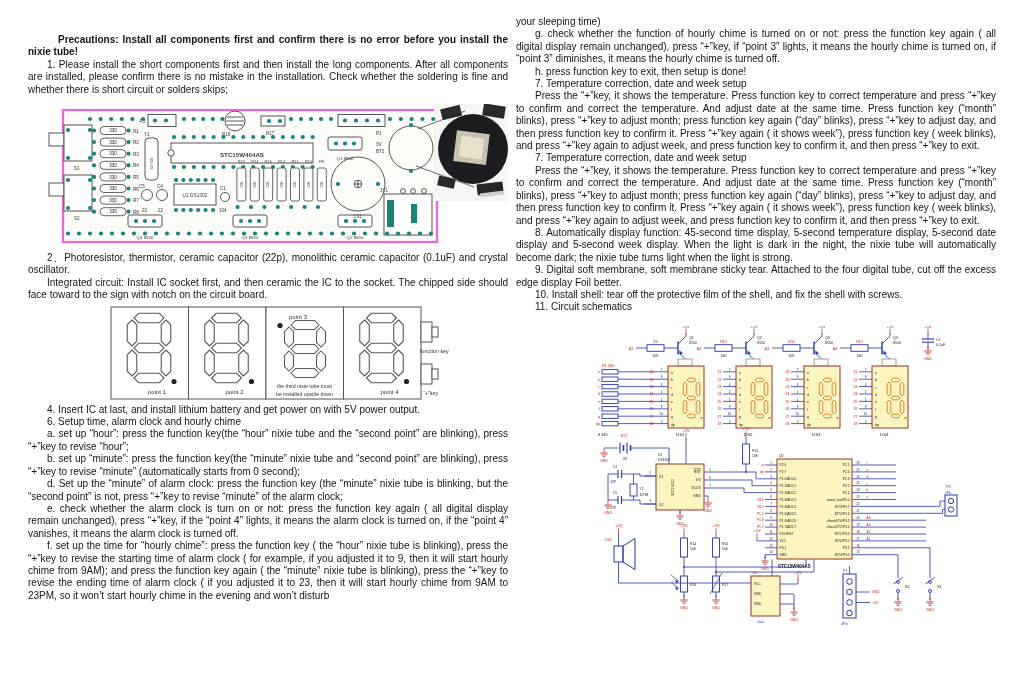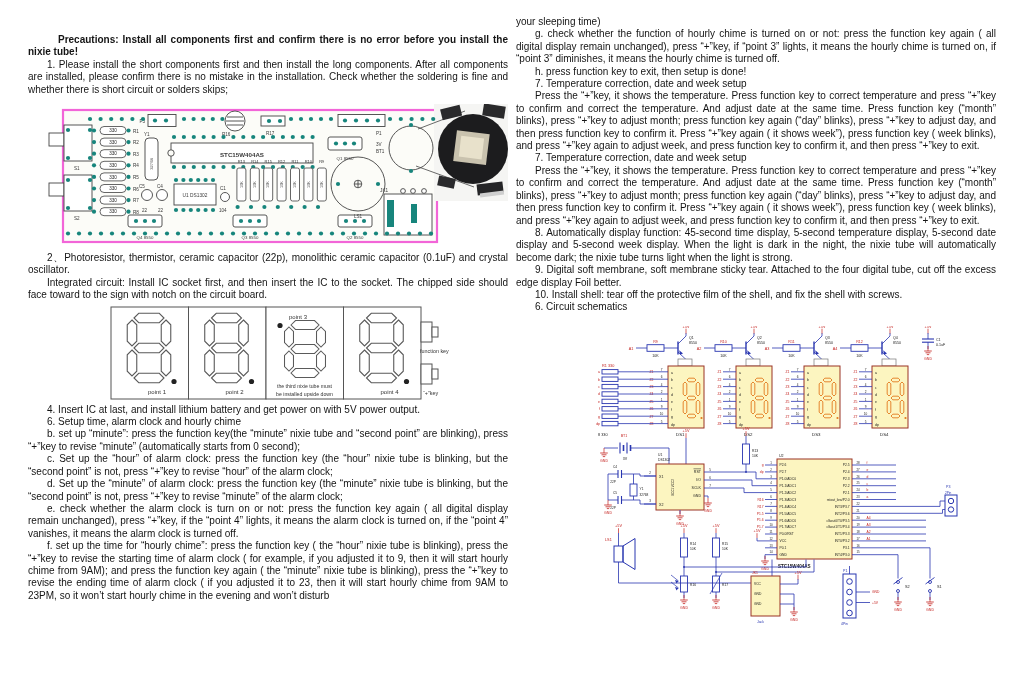--- a/index.html
+++ b/index.html
@@ -297,21 +297,21 @@
           <text x="280.4" y="59" font-size="4" fill="#333" text-anchor="middle">R10</text>
           <rect x="275.9" y="64" width="9" height="33" rx="2" fill="#fff" stroke="#555" stroke-width="0.9"></rect>
           <text font-size="3.8" fill="#555" text-anchor="middle" transform="translate(281.59999999999997 80.5) rotate(-90)">10K</text>
           <text x="293.8" y="59" font-size="4" fill="#333" text-anchor="middle">R9</text>
           <rect x="289.3" y="64" width="9" height="33" rx="2" fill="#fff" stroke="#555" stroke-width="0.9"></rect>
           <text font-size="3.8" fill="#555" text-anchor="middle" transform="translate(295 80.5) rotate(-90)">10K</text>
         </g>
     </svg>
 
     <p class="para">2、Photoresistor, thermistor, ceramic capacitor (22p), monolithic ceramic capacitor (0.1uF) and crystal oscillator.</p>
-    <p class="para">Integrated circuit: Install IC socket first, and then insert the IC to the socket. The chipped side should face toward to the sign with notch on the circuit board.</p>
+    <p class="para">Integrated circuit: Install IC socket first, and then ceramic the IC to the socket. The chipped side should face toward to the sign with notch on the circuit board.</p>
 
     <svg id="nixie-svg" width="342" height="96" viewBox="0 0 342 96">
       <g id="nixie-dyn">
           <rect x="1" y="1" width="77.5" height="92" fill="#fff" stroke="#555" stroke-width="1"></rect>
           <polygon points="24,12 28.76,7.239999999999999 49.24,7.239999999999999 54,12 49.24,16.76 28.76,16.76" fill="none" stroke="#5a5a5a" stroke-width="1.1"></polygon>
           <polygon points="24,42 28.76,37.24 49.24,37.24 54,42 49.24,46.76 28.76,46.76" fill="none" stroke="#5a5a5a" stroke-width="1.1"></polygon>
           <polygon points="24,72 28.76,67.24 49.24,67.24 54,72 49.24,76.76 28.76,76.76" fill="none" stroke="#5a5a5a" stroke-width="1.1"></polygon>
           <polygon points="22,14 26.76,18.76 26.76,35.24 22,40 17.24,35.24 17.24,18.76" fill="none" stroke="#5a5a5a" stroke-width="1.1"></polygon>
           <polygon points="56,14 60.76,18.76 60.76,35.24 56,40 51.24,35.24 51.24,18.76" fill="none" stroke="#5a5a5a" stroke-width="1.1"></polygon>
           <polygon points="22,44 26.76,48.76 26.76,65.24 22,70 17.24,65.24 17.24,48.76" fill="none" stroke="#5a5a5a" stroke-width="1.1"></polygon>
@@ -356,39 +356,39 @@
         <rect x="322" y="21" width="6" height="10"></rect>
         <rect x="311" y="58" width="11" height="20"></rect>
         <rect x="322" y="63" width="6" height="10"></rect>
       </g>
       <text x="310" y="47" font-size="5.4" fill="#333">function key</text>
       <text x="313" y="89" font-size="5.4" fill="#333">“+”key</text>
     </svg>
 
     <p class="para">4. Insert IC at last, and install lithium battery and get power on with 5V power output.</p>
     <p class="para">6. Setup time, alarm clock and hourly chime</p>
+    <p class="para">a. set up “hour”: press the function key(the “hour” nixie tube and the “second point” are blinking), press “+”key to revise “hour”;</p>
     <p class="para">b. set up “minute”: press the function key(the “minute” nixie tube and “second point” are blinking), press “+”key to revise “minute” (automatically starts from 0 second);</p>
-    <p class="para">c. Set up the “hour” of alarm clock: press the function key (the “hour” nixie tube is blinking, but the “second point” is not, press “+”key to revise “hour” of the alarm clock;</p>
     <p class="para">d. Set up the “minute” of alarm clock: press the function key (the “minute” nixie tube is blinking, but the “second point” is not, press “+”key to revise “minute” of the alarm clock;</p>
     <p class="para">e. check whether the alarm clock is turn on or not: press the function key again ( all digital display remain unchanged), press “+”key, if the “point 4” lights, it means the alarm clock is turned on, if the “point 4” vanishes, it means the alarm clock is turned off.</p>
     <p class="para">f. set up the time for “hourly chime”: press the function key ( the “hour” nixie tube is blinking), press the “+”key to revise the starting time of alarm clock ( for example, if you adjusted it to 9, then it will start hourly chime from 9AM); and press the function key again ( the “minute” nixie tube is blinking), press the “+”key to revise the ending time of alarm clock ( if you adjusted it to 23, then it will start hourly chime from 9AM to 23PM, so it won’t start hourly chime in the evening and won’t disturb</p>
   </div>
 
   <div id="right-col" class="col">
     <p class="para noind">your sleeping time)</p>
     <p class="para">g. check whether the function of hourly chime is turned on or not: press the function key again ( all digital display remain unchanged), press “+”key, if “point 3” lights, it means the hourly chime is turned on, if “point 3” diminishes, it means the hourly chime is turned off.</p>
     <p class="para">h. press function key to exit, then setup is done!</p>
     <p class="para">7. Temperature correction, date and week setup</p>
     <p class="para">Press the “+”key, it shows the temperature. Press function key to correct temperature and press “+”key to confirm and correct the temperature. And adjust date at the same time. Press function key (“month” blinks), press “+”key to adjust month; press function key again (“day” blinks), press “+”key to adjust day, and then press function key to confirm it. Press “+”key again ( it shows week”), press function key ( week blinks), and press “+”key again to adjust week, and press function key to confirm it, and then press “+”key to exit.</p>
     <p class="para">7. Temperature correction, date and week setup</p>
     <p class="para">Press the “+”key, it shows the temperature. Press function key to correct temperature and press “+”key to confirm and correct the temperature. And adjust date at the same time. Press function key (“month” blinks), press “+”key to adjust month; press function key again (“day” blinks), press “+”key to adjust day, and then press function key to confirm it. Press “+”key again ( it shows week”), press function key ( week blinks), and press “+”key again to adjust week, and press function key to confirm it, and then press “+”key to exit.</p>
     <p class="para">8. Automatically display function: 45-second time display, 5-second temperature display, 5-second date display and 5-second week display. When the light is dark in the night, the nixie tube will automatically become dark; the nixie tube turns light when the light is strong.</p>
     <p class="para">9. Digital soft membrane, soft membrane sticky tear. Attached to the four digital tube, cut off the excess edge display Foil better.</p>
     <p class="para">10. Install shell: tear off the protective film of the shell, and fix the shell with screws.</p>
-    <p class="para">6. Circuit schematics</p>
+    <p class="para">11. Circuit schematics</p>
 
     <svg id="schem-svg" width="420" height="316" viewBox="0 0 420 316">
       <g id="schem-dyn">
           <text x="37" y="23.5" font-size="3.8" fill="#c42320" text-anchor="middle">A1</text>
           <polyline points="42,22 53,22" fill="none" stroke="#2936b0" stroke-width="0.8"></polyline>
           <rect x="53" y="18.7" width="17" height="6.6" fill="none" stroke="#2936b0" stroke-width="0.9"></rect>
           <text x="61.5" y="17" font-size="3.6" fill="#c42320" text-anchor="middle">R9</text>
           <text x="61.5" y="30.8" font-size="3.6" fill="#1a1a1a" text-anchor="middle">10K</text>
           <polyline points="70,22 84,22" fill="none" stroke="#2936b0" stroke-width="0.8"></polyline>
           <line x1="84" y1="15.5" x2="84" y2="28.5" stroke="#2936b0" stroke-width="1.4"></line>

